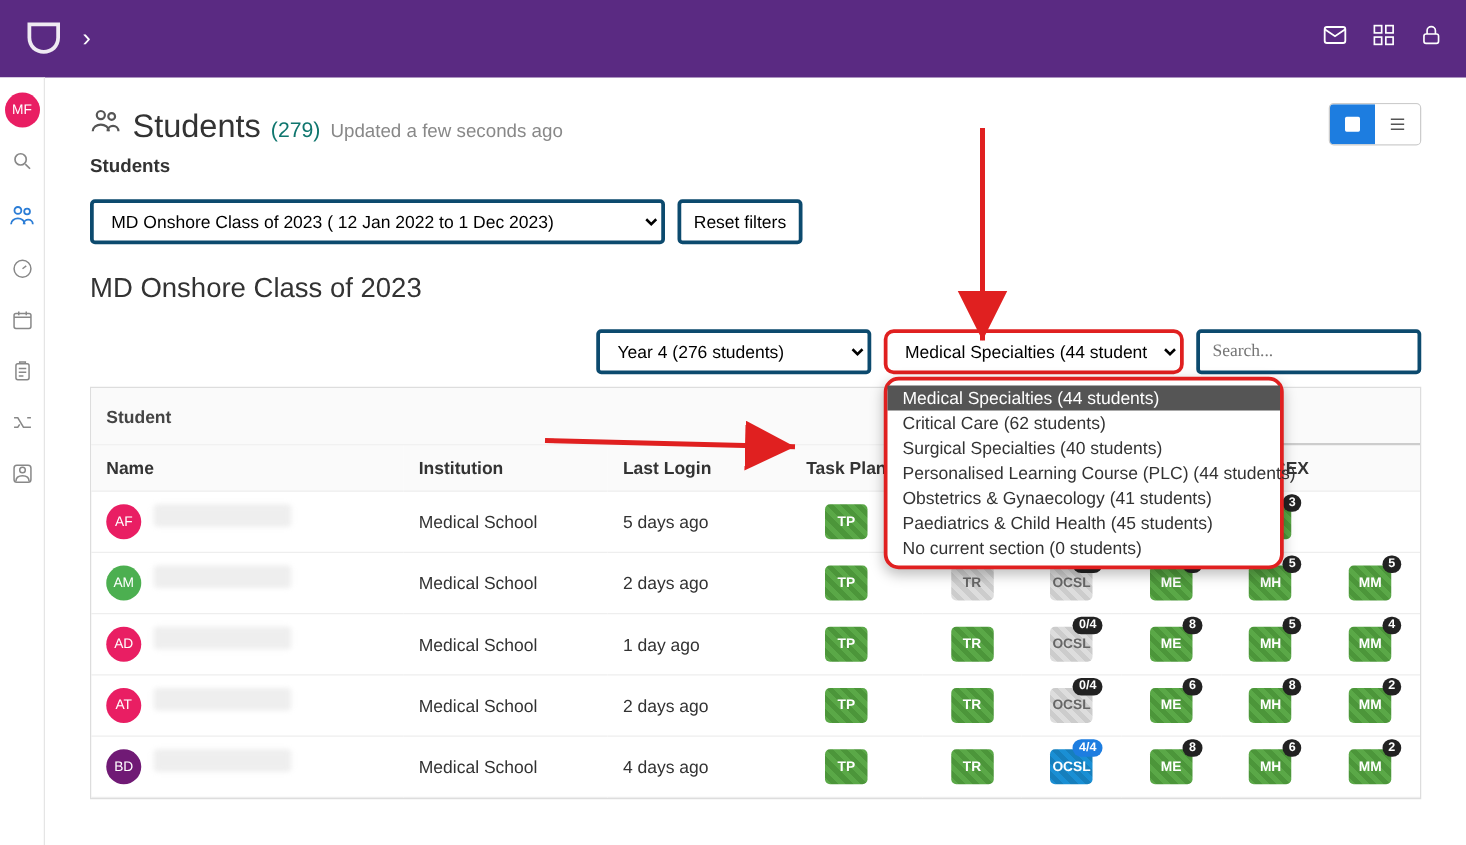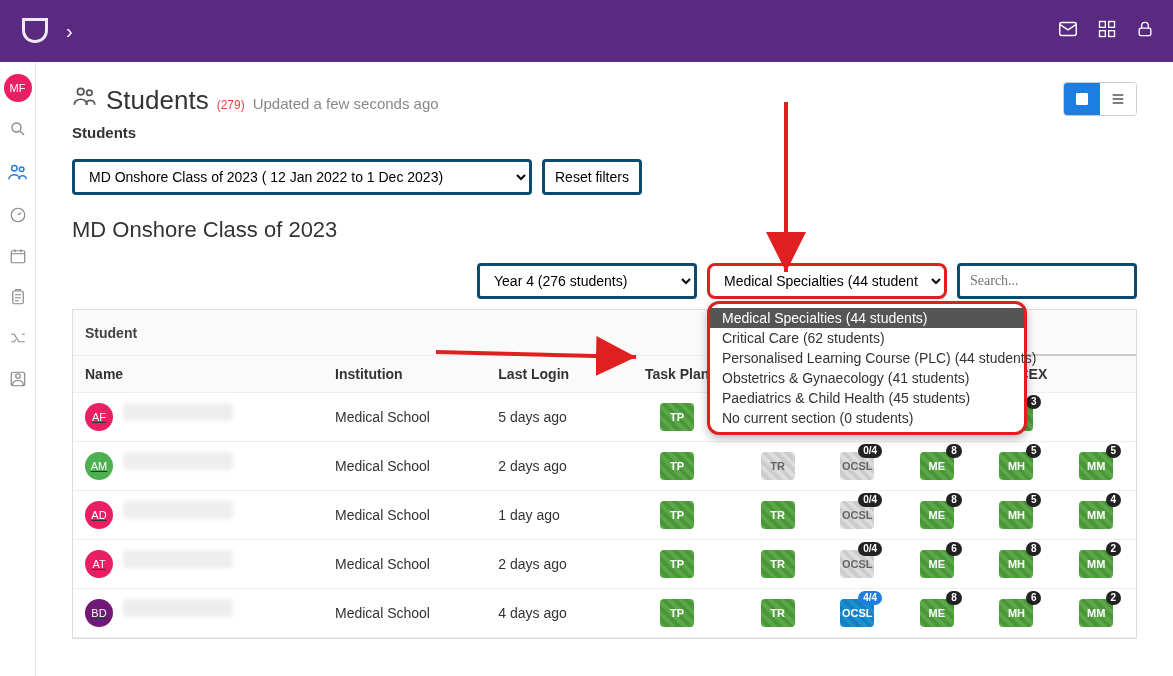--- a/index.html
+++ b/index.html
@@ -21,21 +21,21 @@
   .bg-red { background: #701a75; }
   .sidebar .nav-icon { color: #888; font-size: 18px; }
   .sidebar .nav-icon.active { color: #2b7dd6; }
 
   .content { flex: 1; padding: 20px 36px; overflow: auto; position: relative; }
 
   .page-head { display: flex; align-items: center; justify-content: space-between; margin-bottom: 8px; }
   .page-title-block { display: flex; align-items: baseline; gap: 8px; }
   .students-icon { font-size: 22px; color: #555; }
   h1.page-title { font-size: 26px; font-weight: 400; color: #333; }
-  .count { color: #ef4444; font-size: 12px; }
+  .count { color: #0f766e; font-size: 17px; }
   .updated { color: #888; font-size: 15px; }
 
   .view-toggle { display: flex; border: 1px solid #ccc; border-radius: 4px; overflow: hidden; }
   .view-btn { width: 36px; height: 32px; display: flex; align-items: center; justify-content: center; background: #fff; color: #555; }
   .view-btn.active { background: #1d7de0; color: #fff; }
 
   .subhead { font-weight: 600; margin-bottom: 18px; font-size: 15px; }
 
   .filters-row { display: flex; gap: 10px; margin-bottom: 22px; }
   select.ctrl, input.ctrl, button.ctrl { height: 36px; border: 3px solid #0c4a6e; border-radius: 4px; padding: 0 10px; background: #fff; font-size: 14px; }
@@ -64,21 +64,21 @@
   table.students th { background: #fafafa; font-weight: 600; }
   .group-header th { text-align: center; border-bottom: 2px solid #1d7de0; background: #fff; font-size: 16px; font-weight: 500; color: #444; height: 46px; }
   .group-header th.year4 { border-bottom: 2px solid #ccc; }
   .tag-cell { text-align: center !important; }
   .tag { display: inline-flex; align-items: center; justify-content: center; width: 34px; height: 28px; border-radius: 4px; color: #fff; font-size: 11px; font-weight: 600; position: relative; }
   .tag.green { background: repeating-linear-gradient(45deg,#5aa847,#5aa847 4px,#4c963a 4px,#4c963a 8px); }
   .tag.grey  { background: repeating-linear-gradient(45deg,#ddd,#ddd 4px,#ccc 4px,#ccc 8px); color:#666; }
   .tag.blue  { background: repeating-linear-gradient(45deg,#1a8fd4,#1a8fd4 4px,#167fbd 4px,#167fbd 8px); }
   .badge-top { position: absolute; top: -8px; right: -8px; background: #222; color: #fff; border-radius: 9px; font-size: 10px; padding: 0 5px; line-height: 14px; }
   .badge-top.blue { background: #1d7de0; }
-  .name-cell { display: flex; gap: 10px; text-decoration: underline; }
+  .name-cell { display: flex; gap: 10px; }
   .name-blur { width: 110px; height: 18px; background: #eee; border-radius: 3px; filter: blur(2px); }
 
   
   .anno { position: absolute; top: 0; left: 0; width: 1080px; height: 620px; pointer-events: none; z-index: 40; }
 </style>
 </head>
 <body>
 
 <div class="topbar">
   <div class="topbar-left">
@@ -192,20 +192,21 @@
       <select class="ctrl year-select">
         <option>Year 4 (276 students)</option>
       </select>
       <div class="section-select-wrap">
         <select class="ctrl section-select">
           <option>Medical Specialties (44 students)</option>
         </select>
         <div class="dropdown-open">
           <div class="opt sel">Medical Specialties (44 students)</div>
           <div class="opt">Critical Care (62 students)</div>
+          <div class="opt">Surgical Specialties (40 students)</div>
           <div class="opt">Personalised Learning Course (PLC) (44 students)</div>
           <div class="opt">Obstetrics &amp; Gynaecology (41 students)</div>
           <div class="opt">Paediatrics &amp; Child Health (45 students)</div>
           <div class="opt">No current section (0 students)</div>
         </div>
       </div>
       <input class="ctrl search-input" placeholder="Search..." style="">
     </div>
 
     <table class="students">

